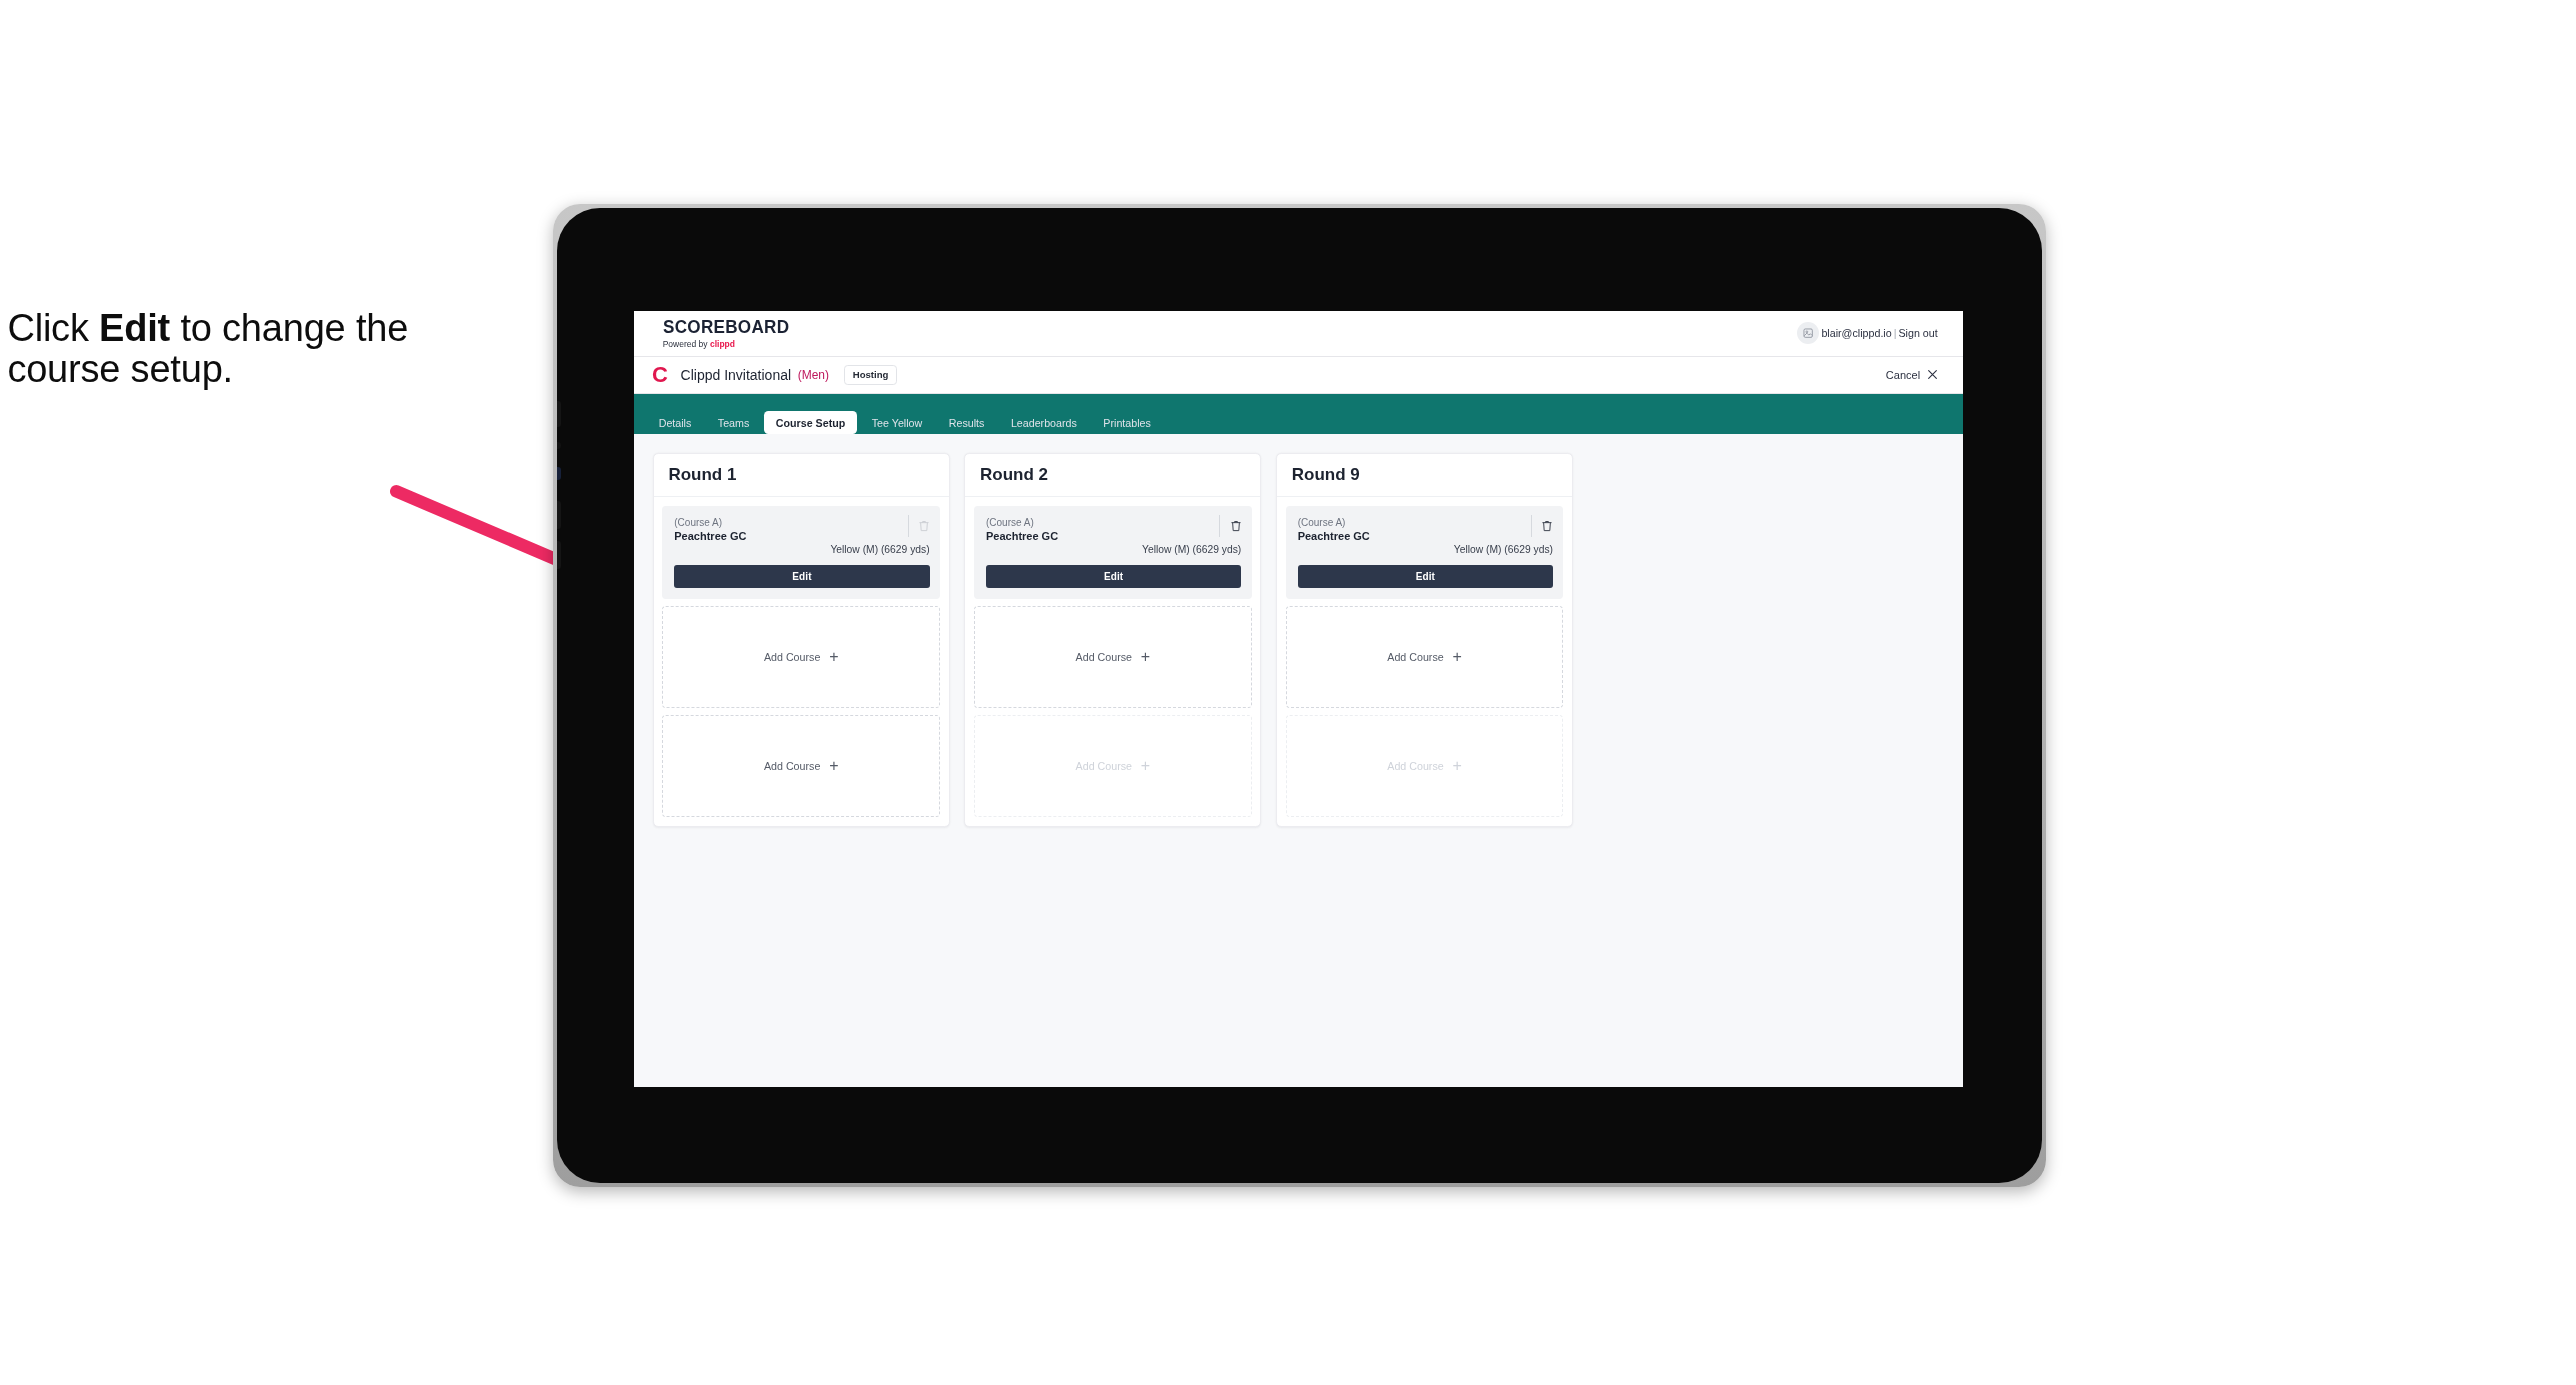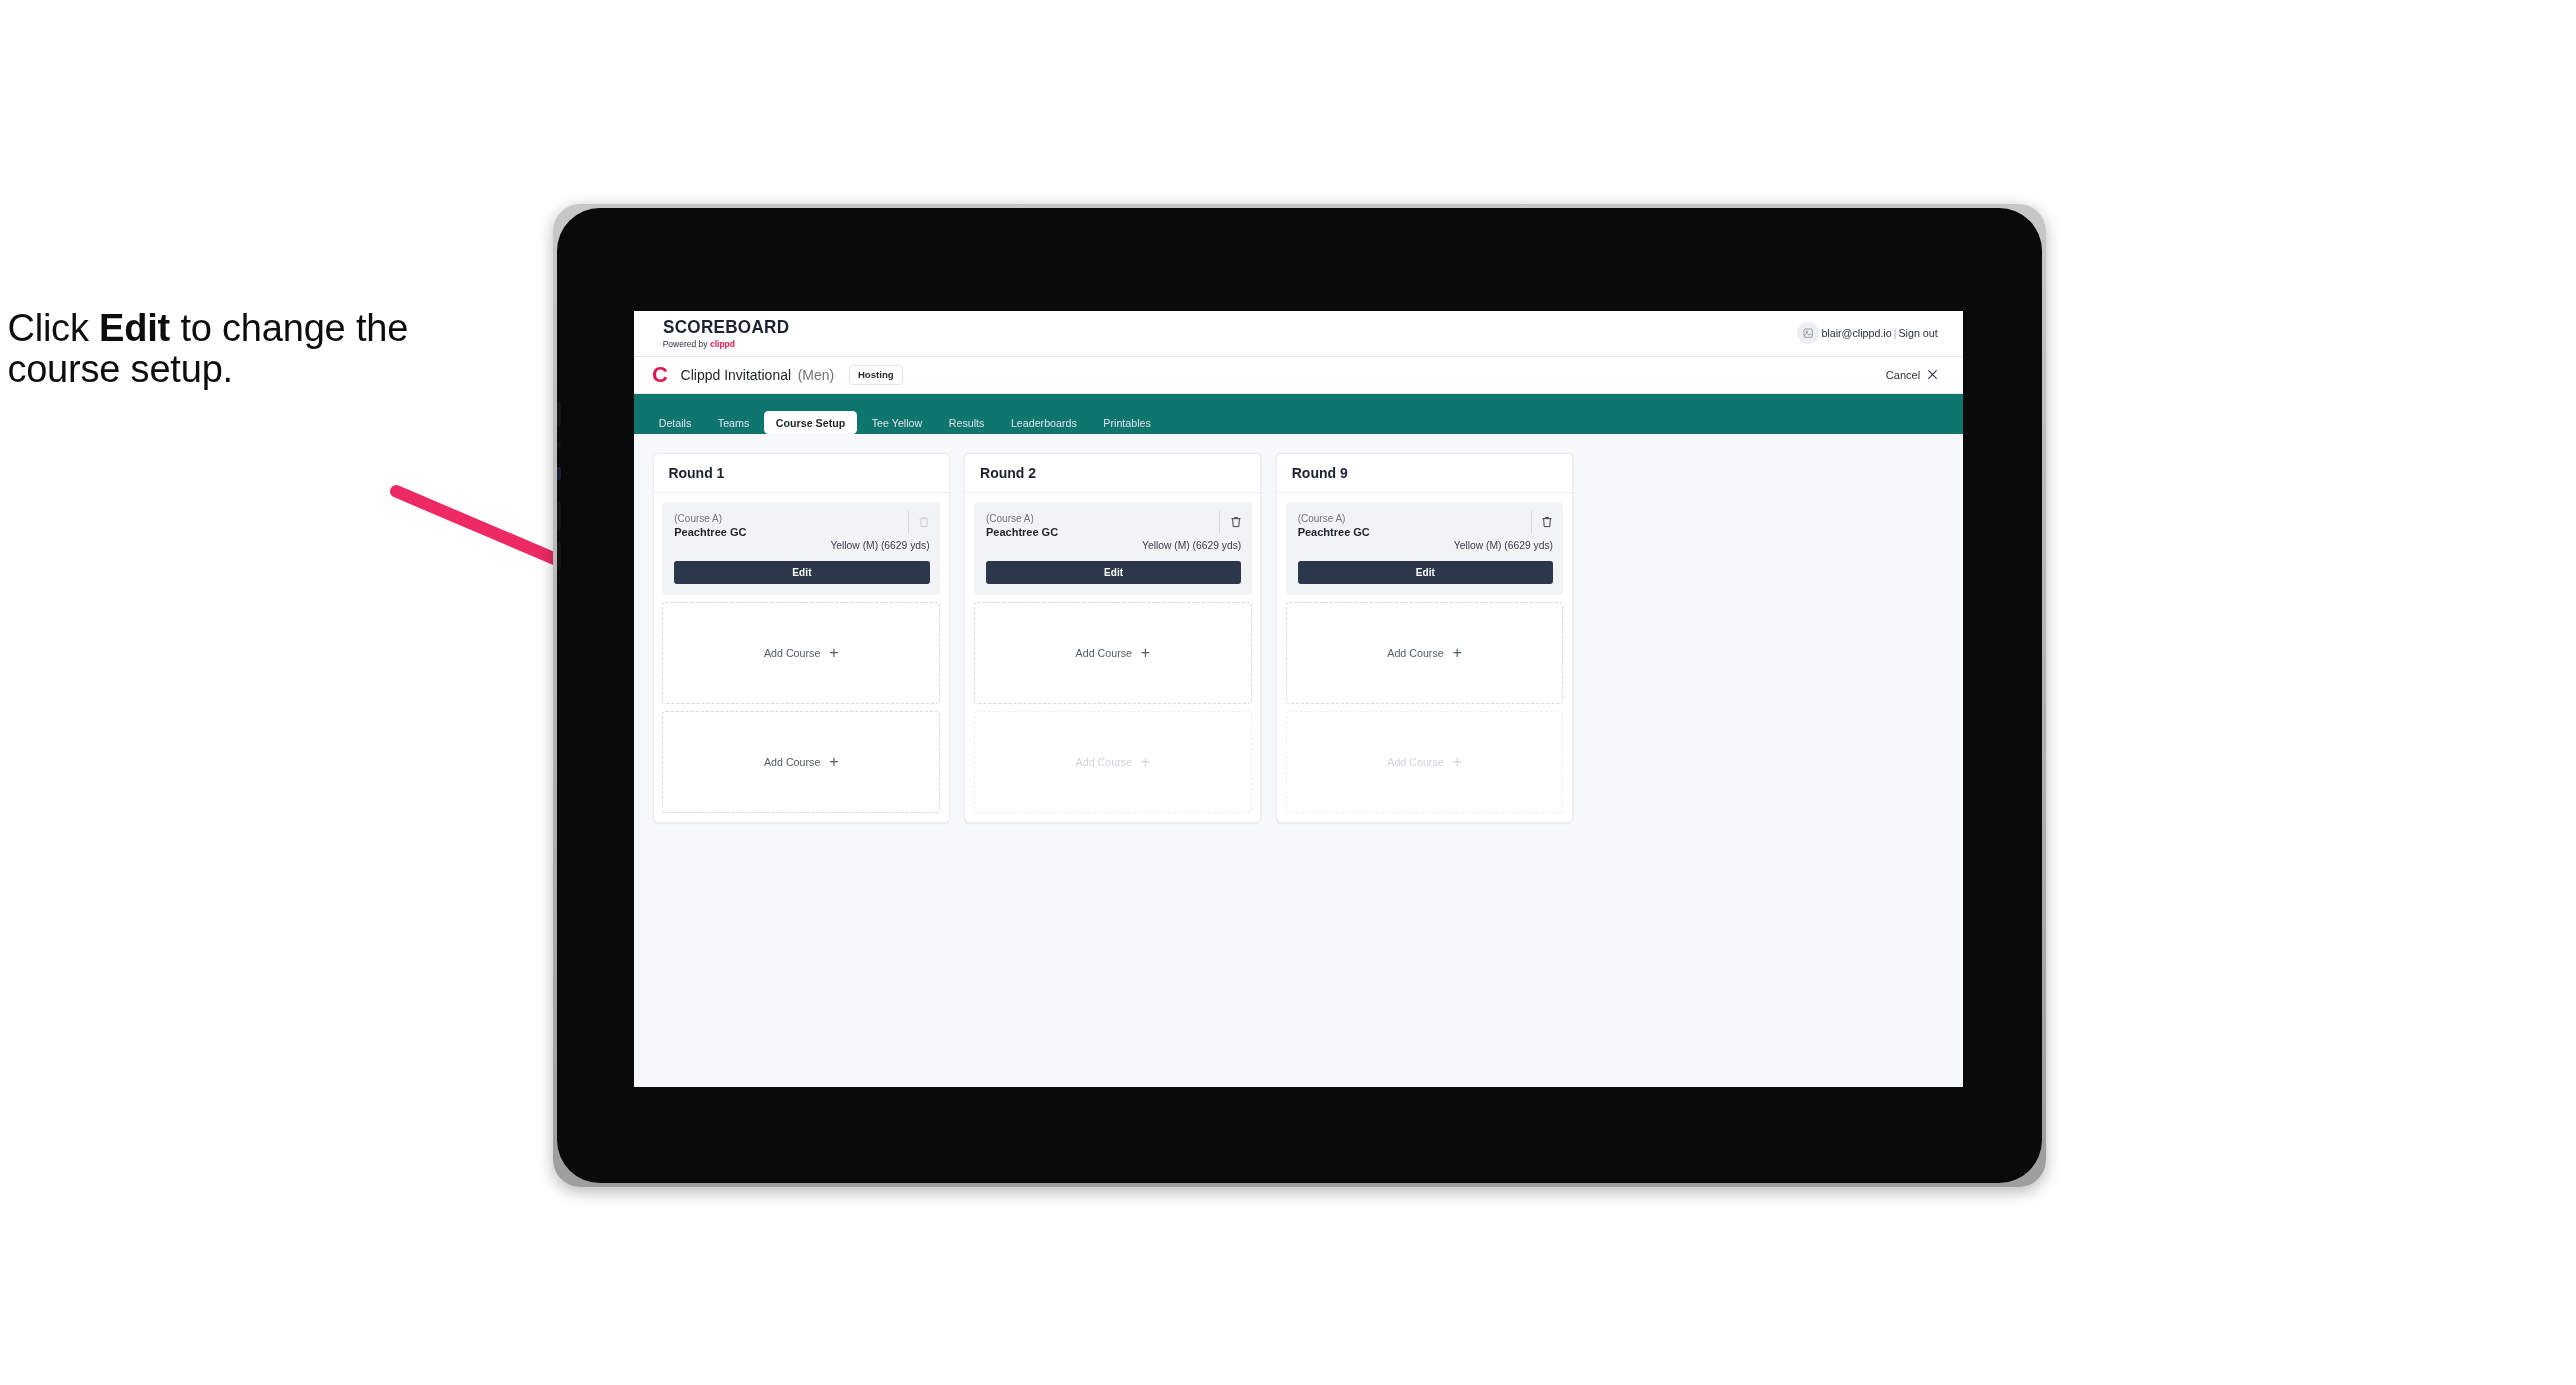--- a/index.html
+++ b/index.html
@@ -104,21 +104,21 @@
     height: 37px; background:#fff; display:flex; align-items:center;
     padding: 0 25px 0 16px; border-bottom:0.7px solid #e6e6ea; flex:none;
   }
   .logo-c {
     width:20.6px; height:20.6px; margin-right:10.3px; flex:none;
     display:flex; align-items:center; justify-content:center;
     font-weight:bold; font-size:22px; color:#e0174e; line-height:1;
     font-family:"Liberation Sans", sans-serif;
   }
   .tourn-name { font-size:14px; color:#1d2330; }
-  .tourn-gender { font-size:14px; color:#737373; margin-left:6.6px; }
+  .tourn-gender { font-size:12px; color:#be185d; margin-left:6.6px; }
   .hosting-badge {
     margin-left:14.7px; border:0.7px solid #e2e4e8; border-radius:3.7px;
     padding:3.7px 8px; font-size:9.6px; font-weight:bold; color:#262b36; background:#fff;
   }
   .cancel-btn {
     margin-left:auto; display:flex; align-items:center; gap:6.6px;
     font-size:11px; color:#2b3040; cursor:pointer;
   }
 
   
@@ -133,21 +133,21 @@
   .tab.active { background:#fff; color:#1d2330; font-weight:bold; }
 
   
   .content { flex:1; padding: 19px 0 0 19px; display:flex; gap:14.7px; align-items:flex-start; }
   .round-col {
     width: 297px; background:#fff; border:0.7px solid #ececf0; border-radius:5.2px;
     box-shadow: 0 0.7px 2.2px rgba(20,25,40,.06);
     display:flex; flex-direction:column;
   }
   .round-head {
-    padding: 11.8px 14.7px 11px 14.7px; font-size:14px; font-weight:bold; color:#1d2330;
+    padding: 11.8px 14.7px 11px 14.7px; font-size:17px; font-weight:bold; color:#1d2330;
     border-bottom:0.7px solid #eef0f3;
   }
   .round-body { padding: 8.8px; display:flex; flex-direction:column; gap:7.4px; }
 
   .course-card { background:#f2f3f5; border-radius:3.7px; padding: 10.3px 10.3px 10.3px 11.8px; position:relative; }
   .course-letter { font-size:10px; color:#6e7480; }
   .course-name { font-size:11px; font-weight:bold; color:#1d2330; margin-top:2.2px; }
   .course-tee { font-size:10.3px; color:#3a404d; margin-top:2.2px;text-align:right; }
   .card-tools {
     position:absolute; top:8.8px; right:8.8px; display:flex; align-items:center; gap:8.8px;

